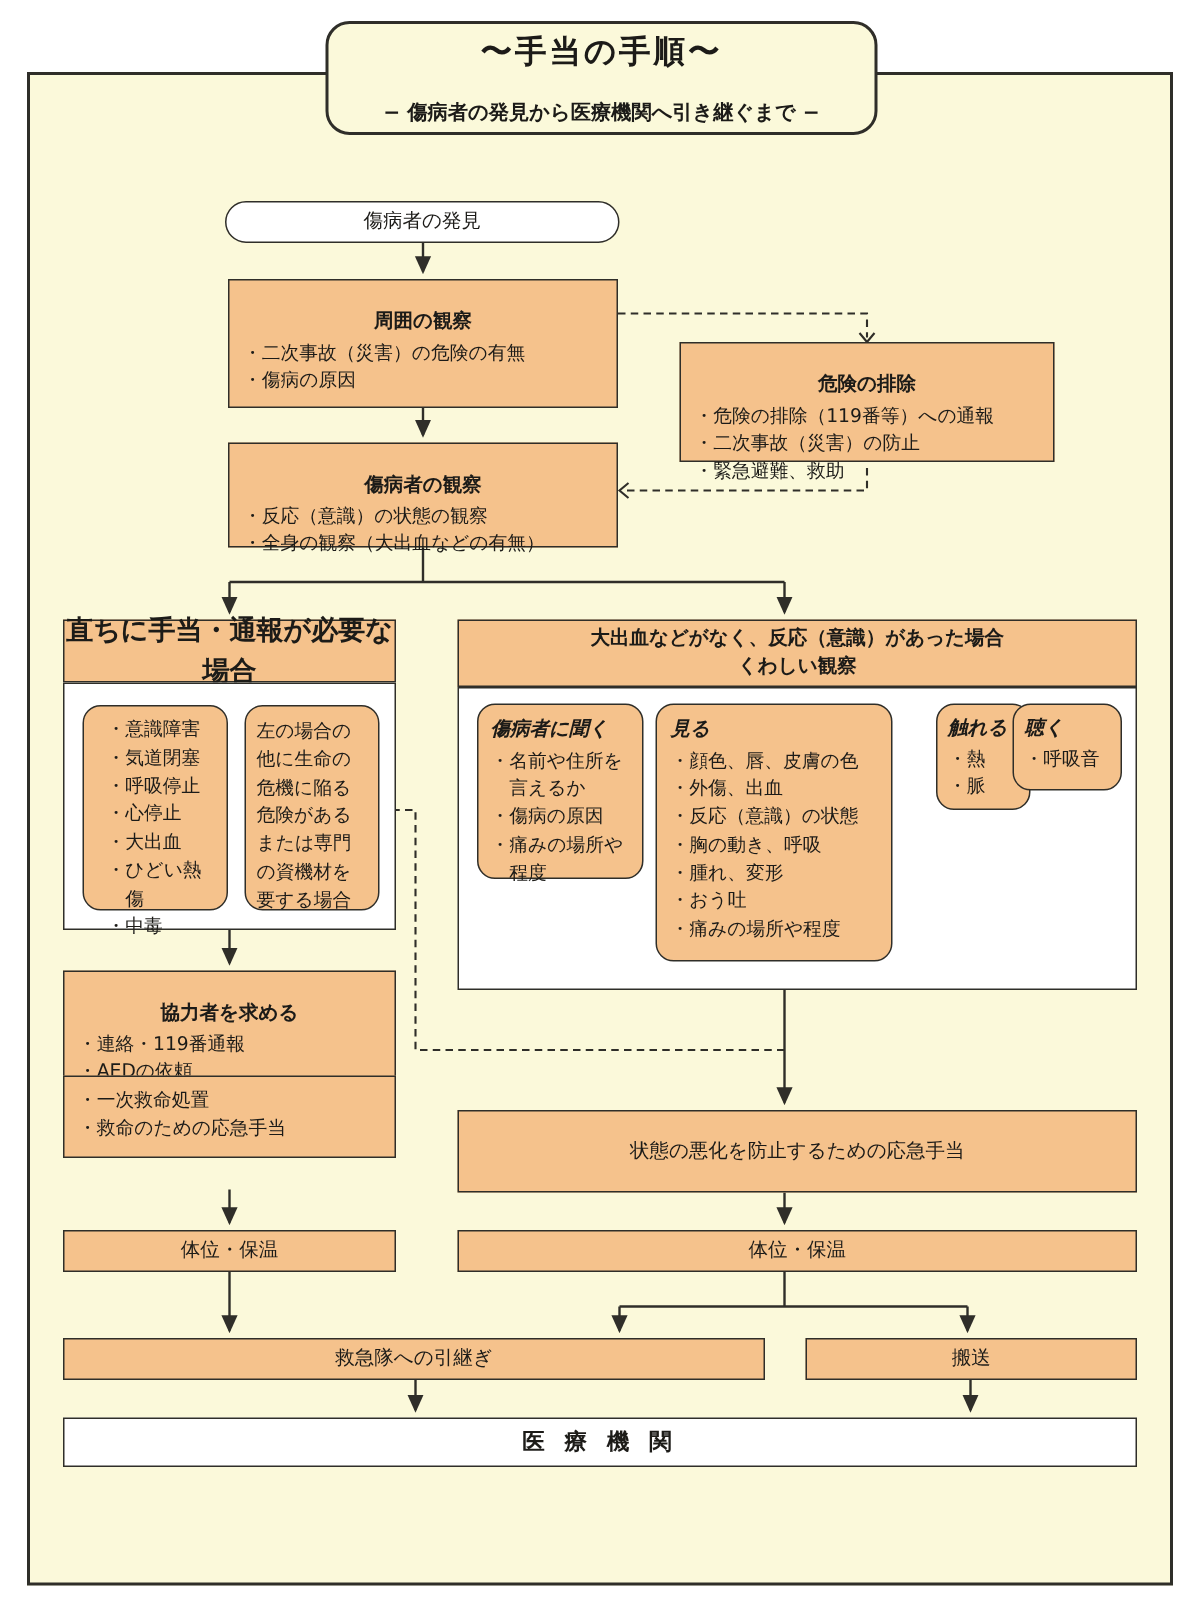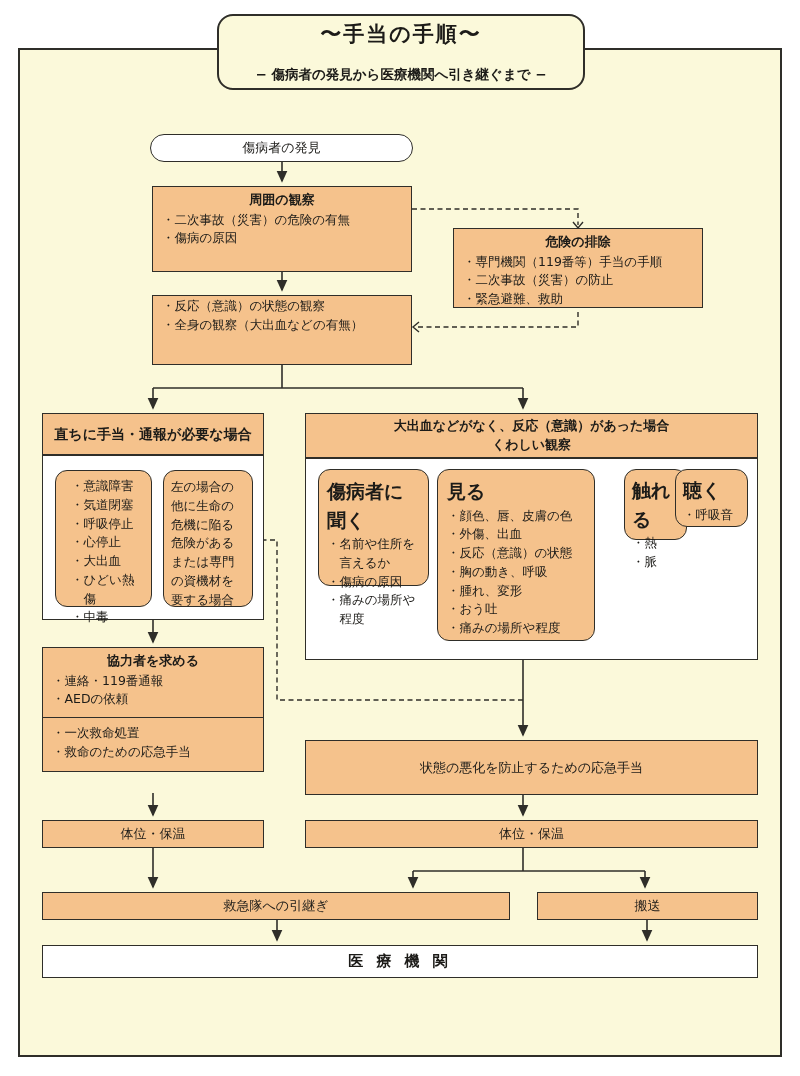--- a/index.html
+++ b/index.html
@@ -22,33 +22,33 @@
     border:2px solid var(--line);border-radius:16px;background:var(--bg);
     z-index:2;display:flex;flex-direction:column;align-items:center;justify-content:center;gap:18px;
   }
   #titlebox .main{font-size:21px;font-weight:bold;letter-spacing:2px;}
   #titlebox .sub{font-size:13.5px;font-weight:bold;}
   .node{
     position:absolute;box-sizing:border-box;border:1.5px solid var(--line);
     background:var(--orange);z-index:1;font-size:12.5px;line-height:1.5;
   }
   .node.white{background:var(--white);}
-  .node .node-title{font-size:13px;font-weight:bold;text-align:center;padding-top:3px;}
-  .node .ltitle{font-size:19px;font-weight:bold;text-align:left;}
+  .node .node-title{font-size:13px;font-weight:bold;text-align:center;padding-top:18px;}
+  .node .ltitle{font-size:13px;font-weight:bold;text-align:left;font-style:italic;}
   ul.items{margin:1px 0 0 0;padding:0 6px 0 9px;list-style:none;}
   ul.items li{padding-left:1em;text-indent:-1em;}
   .centerlabel{display:flex;align-items:center;justify-content:center;text-align:center;font-size:13px;}
   .round{border-radius:12px;}
 
   
   #discovery{left:150px;top:134px;width:263px;height:28px;border-radius:14px;}
   #surroundings{left:152px;top:186px;width:260px;height:86px;}
   #danger{left:453px;top:228px;width:250px;height:80px;}
   #victim{left:152px;top:295px;width:260px;height:70px;}
-  #immediate-header{left:42px;top:413px;width:222px;height:42px;font-size:14px;font-weight:bold;}
+  #immediate-header{left:42px;top:413px;width:222px;height:42px;font-size:18px;font-weight:bold;}
   #immediate-body{left:42px;top:455px;width:222px;height:165px;}
   #cond-a{left:55px;top:470px;width:97px;height:137px;padding:5px 4px 4px 6px;}
   #cond-b{left:163px;top:470px;width:90px;height:137px;padding:7px 7px;}
   #detailed-header{left:305px;top:413px;width:453px;height:45px;font-size:13px;font-weight:bold;line-height:1.45;flex-direction:column;}
   #detailed-body{left:305px;top:458px;width:453px;height:202px;}
   #ask{left:318px;top:469px;width:111px;height:117px;padding:7px 8px;}
   #look{left:437px;top:469px;width:158px;height:172px;padding:7px 9px;}
   #touch{left:624px;top:469px;width:63px;height:71px;padding:6px 7px;}
   #listen{left:675px;top:469px;width:73px;height:58px;padding:6px 7px;}
   #ask ul.items,#look ul.items,#touch ul.items,#listen ul.items{padding:0;}
@@ -118,27 +118,28 @@
   <div class="node-title">周囲の観察</div>
   <ul class="items">
     <li>・二次事故（災害）の危険の有無</li>
     <li>・傷病の原因</li>
   </ul>
 </div>
 
 <div id="danger" class="node">
   <div class="node-title">危険の排除</div>
   <ul class="items">
-    <li>・専門機関（119番等）手当の手順</li>
+    <li>・危険の排除（119番等）への通報</li>
     <li>・二次事故（災害）の防止</li>
     <li>・緊急避難、救助</li>
   </ul>
 </div>
 
 <div id="victim" class="node">
+  <div class="node-title">傷病者の観察</div>
   <ul class="items">
     <li>・反応（意識）の状態の観察</li>
     <li>・全身の観察（大出血などの有無）</li>
   </ul>
 </div>
 
 <div id="immediate-header" class="node centerlabel">
   <span>直ちに手当・通報が必要な場合</span>
 </div>
 <div id="immediate-body" class="node white"></div>

